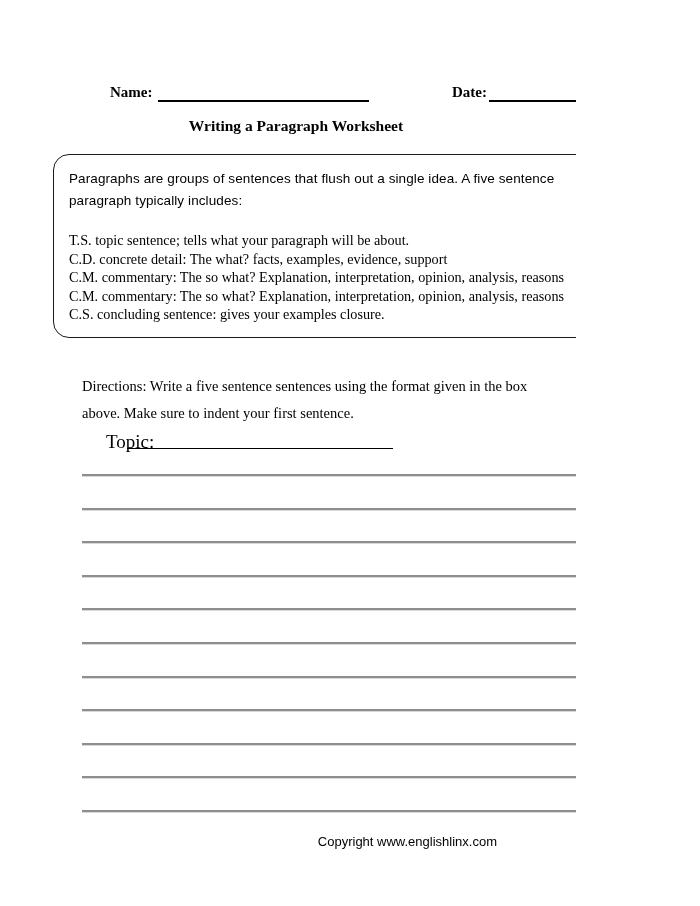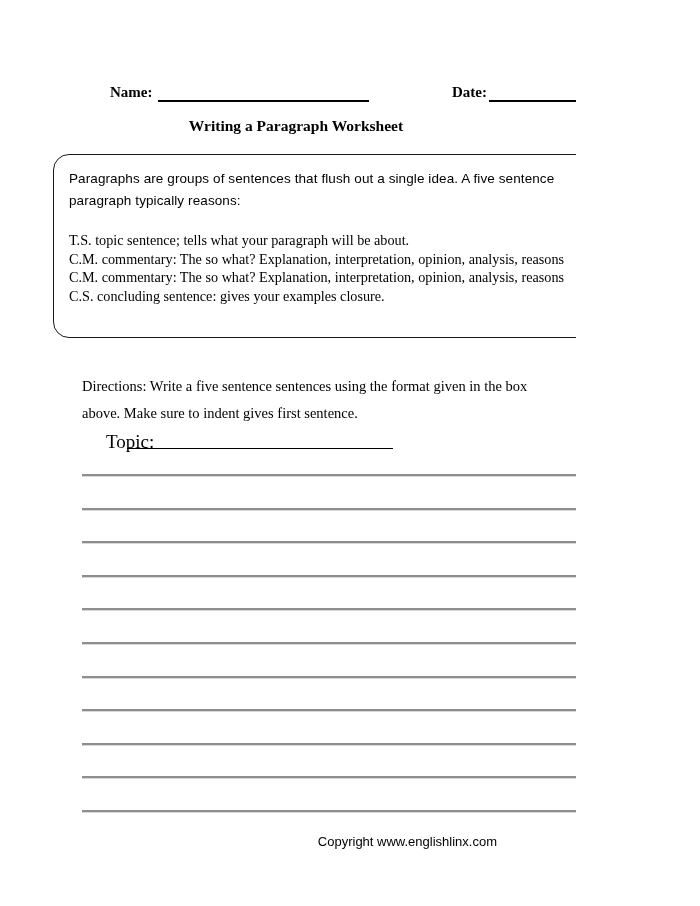--- a/index.html
+++ b/index.html
@@ -127,32 +127,33 @@
   <span class="hdr-label serif" id="name-label">Name:</span>
   <div class="blank-line" id="name-line"></div>
 
   <span class="hdr-label serif" id="date-label">Date:</span>
   <div class="blank-line" id="date-line"></div>
 
   <div class="page-title serif">Writing a Paragraph Worksheet</div>
 
   <div class="info-box">
     <div class="intro-line sans">Paragraphs are groups of sentences that flush out a single idea. A five sentence</div>
-    <div class="intro-line sans">paragraph typically reasons:</div>
+    <div class="intro-line sans">paragraph typically includes:</div>
     <div class="format-list">
       <div class="format-item serif">T.S. topic sentence; tells what your paragraph will be about.</div>
+      <div class="format-item serif">C.D. concrete detail: The what? facts, examples, evidence, support</div>
       <div class="format-item serif">C.M. commentary: The so what? Explanation, interpretation, opinion, analysis, reasons</div>
       <div class="format-item serif">C.M. commentary: The so what? Explanation, interpretation, opinion, analysis, reasons</div>
       <div class="format-item serif">C.S. concluding sentence: gives your examples closure.</div>
     </div>
   </div>
 
   <div class="directions serif">
     <div>Directions: Write a five sentence sentences using the format given in the box</div>
-    <div>above. Make sure to indent gives first sentence.</div>
+    <div>above. Make sure to indent your first sentence.</div>
   </div>
 
   <span class="topic-label serif">Topic:</span>
   <div class="blank-line" id="topic-line"></div>
 
   <div id="writing-area">
       <div class="write-line" style="top: 474px; border-top-color: rgb(142, 142, 142);"></div>
       <div class="write-line" style="top: 507.6px; border-top-color: rgb(142, 142, 142);"></div>
       <div class="write-line" style="top: 541.2px; border-top-color: rgb(142, 142, 142);"></div>
       <div class="write-line" style="top: 574.8px; border-top-color: rgb(142, 142, 142);"></div>

